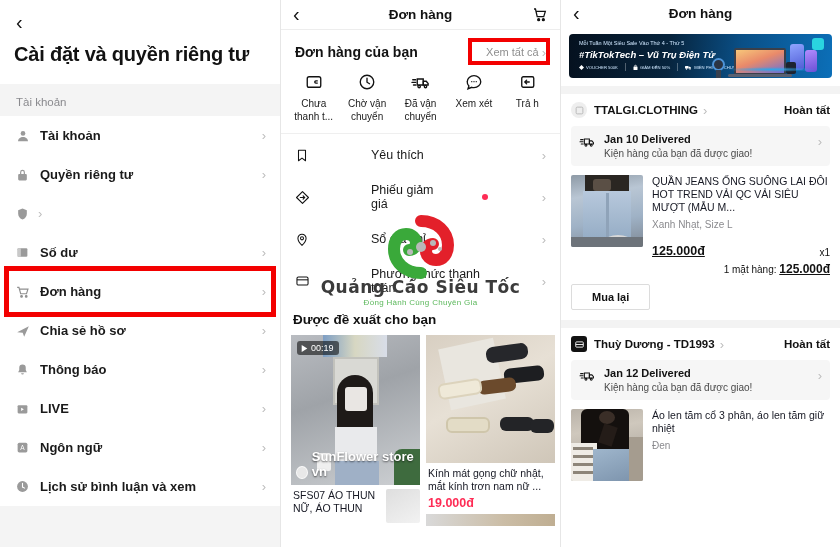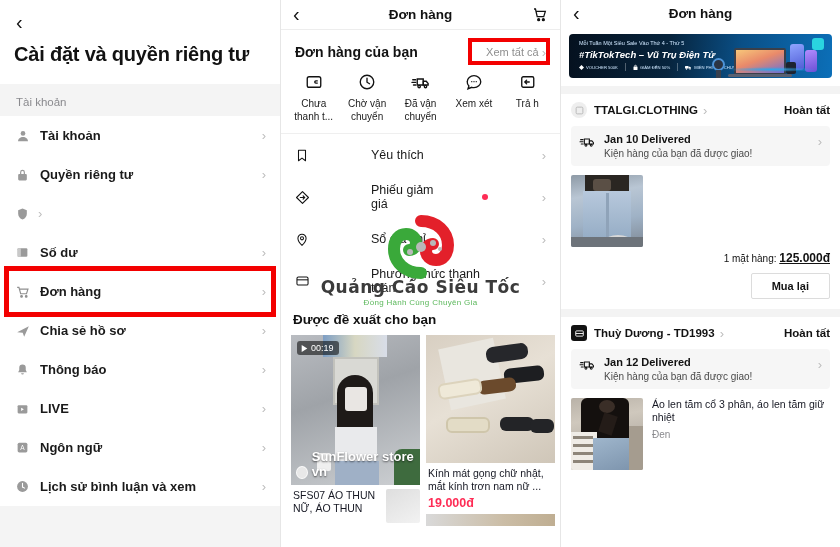--- a/index.html
+++ b/index.html
@@ -122,21 +122,21 @@
   .oc-item .pim { width: 72px; height: 72px; background: #cfd4da; flex: 0 0 72px;
                   border-radius: 2px; overflow: hidden; position: relative; }
   .oc-item .pinfo { flex: 1; min-width: 0; }
   .oc-item .ptitle { font-size: 10.5px; color: #161823; line-height: 13px; }
   .oc-item .pvar { font-size: 10px; color: #8a8a8e; margin-top: 5px; }
   .oc-price { display: flex; align-items: flex-end; margin-top: 14px; }
   .oc-price .pp { font-size: 12.5px; font-weight: 700; color: #121212; }
   .oc-price .qty { margin-left: auto; font-size: 10px; color: #121212; }
   .oc-total { text-align: right; font-size: 10px; color: #121212; margin-top: 4px; }
   .oc-total b { font-size: 12px; }
-  .oc-actions { display: flex; justify-content: flex-end; padding: 8px 0 10px 0; }
+  .oc-actions { display: flex; padding: 8px 0 10px 0; }
   .btn-outline { border: 1px solid #dcdcdc; border-radius: 2px; font-size: 11px; font-weight: 700;
                  color: #121212; padding: 6px 20px; background: #fff; }
 
   .u { text-decoration: underline; text-underline-offset: 1px; }
 </style>
 </head>
 <body>
 
 <div class="screens">
 
@@ -527,20 +527,28 @@
 
       <div class="oc-item">
         <div class="pim" style="background:linear-gradient(170deg,#8e9aa6 0%,#b9c6d4 28%,#9fb2c6 62%,#7e8894 100%)">
           <div style="position:absolute;left:14px;top:0;width:44px;height:18px;background:#2a2622"></div>
           <div style="position:absolute;left:22px;top:4px;width:18px;height:12px;background:#5a4f45;border-radius:3px"></div>
           <div style="position:absolute;left:12px;top:16px;width:48px;height:46px;background:linear-gradient(180deg,#b7c8dc,#97aec6)"></div>
           <div style="position:absolute;left:35px;top:18px;width:3px;height:44px;background:#8fa3b9"></div>
           <div style="position:absolute;left:34px;bottom:0;width:26px;height:12px;background:#d8d8d8;border-radius:50% 50% 0 0"></div>
           <div style="position:absolute;left:0;bottom:0;width:72px;height:10px;background:#6d737a"></div>
         </div>
+        <div class="pinfo">
+          <div class="ptitle">QUẦN JEANS ỐNG SUÔNG LAI ĐÔI HOT TREND VẢI QC VẢI SIÊU MƯỢT (MẪU M...</div>
+          <div class="pvar">Xanh Nhạt, Size L</div>
+          <div class="oc-price">
+            <span class="pp u">125.000đ</span>
+            <span class="qty">x1</span>
+          </div>
+        </div>
       </div>
 
       <div class="oc-total">
         <span>1 mặt hàng:</span>
         <b class="u">125.000đ</b>
       </div>
 
       <div class="oc-actions">
         <button class="btn-outline">Mua lại</button>
       </div>

